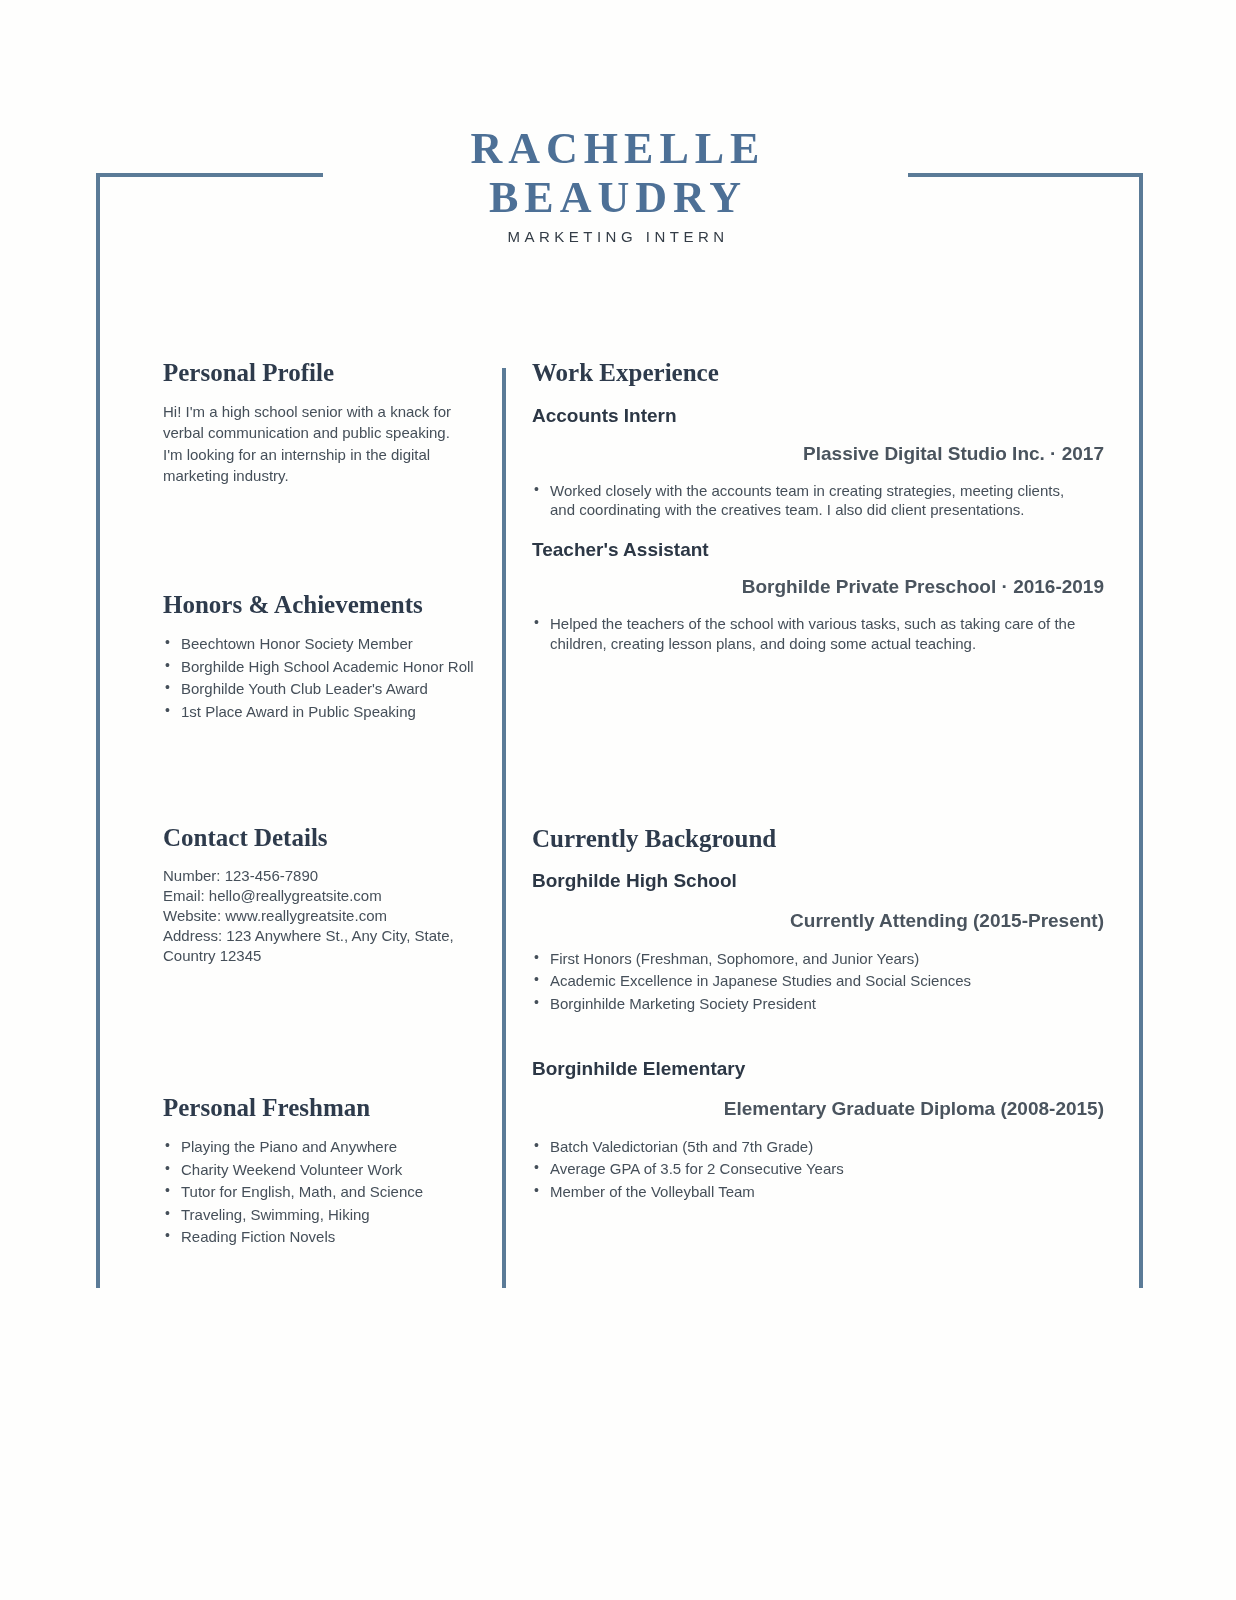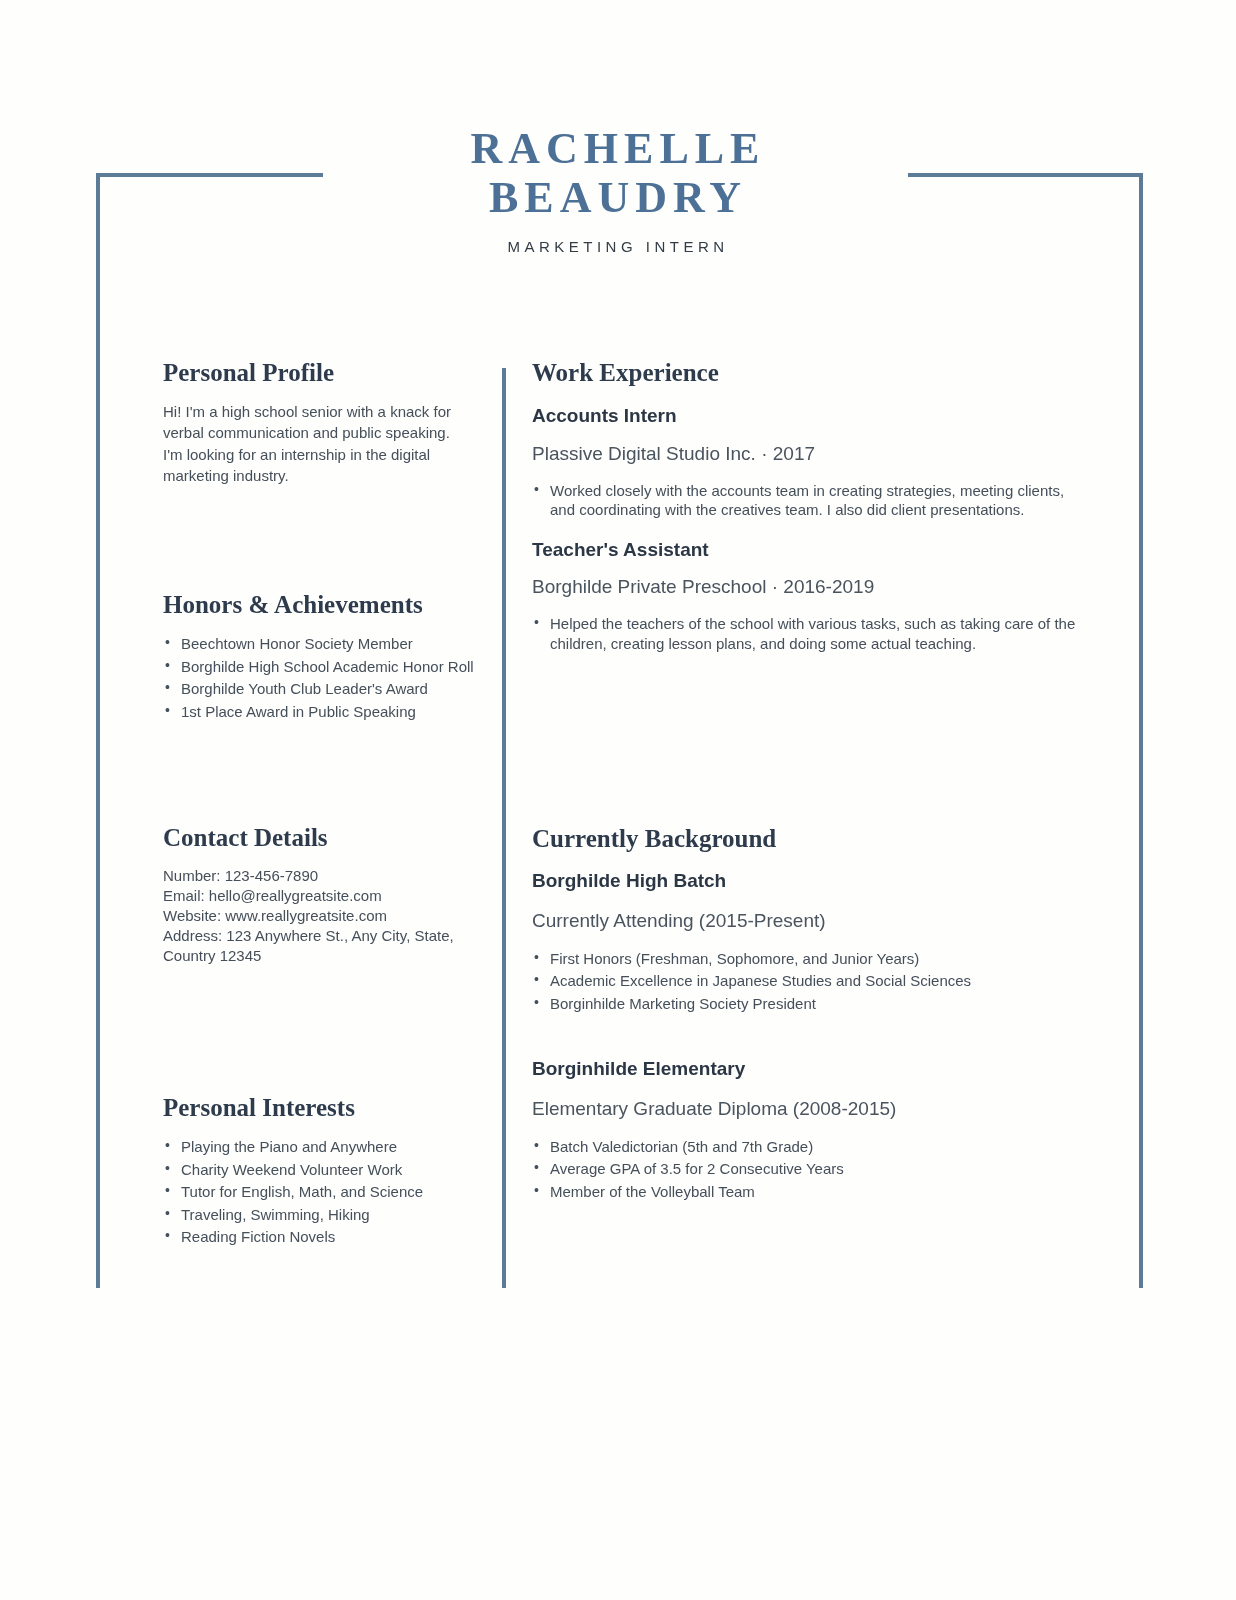--- a/index.html
+++ b/index.html
@@ -32,21 +32,21 @@
   .header{position:absolute;left:0;right:0;top:124px;text-align:center;}
   .person-name{
     margin:0;
     font-family:"Liberation Serif", serif;
     font-size:44px;font-weight:700;
     letter-spacing:6px;
     line-height:1.12;
     color:var(--accent);
   }
   .job-title{
-    margin-top:15px;
+    margin-top:5px;
     font-size:15px;font-weight:500;
     letter-spacing:4.5px;
     color:#333c46;
   }
 
   .section{position:absolute;}
   .section h2{
     font-family:"Liberation Serif", serif;
     font-size:25px;font-weight:700;
     color:var(--heading);
@@ -80,22 +80,22 @@
   .contact-lines{
     margin:13px 0 0;
     font-size:15px;line-height:1.33;
     color:var(--body);
   }
   .entry-role{
     font-size:19px;font-weight:700;
     color:var(--subhead);margin:0;line-height:1.2;
   }
   .entry-org{
-    font-size:19px;font-weight:400;
-    color:var(--org);margin:0;line-height:1.2;
+    font-size:19px;font-weight:700;
+    color:var(--org);margin:0;line-height:1.2;text-align:right;
   }
   .sec-work .entry-role{margin-top:17px;}
   .sec-work .entry-org{margin-top:15px;}
   .sec-work ul.bullets{margin-top:15px;width:545px;}
   .sec-work .entry + .entry{margin-top:0;}
   .mt-entry2-work{margin-top:19px !important;}
   .sec-academic .entry-role{margin-top:16px;}
   .sec-academic .entry-org{margin-top:17px;}
   .sec-academic ul.bullets{margin-top:16px;width:560px;}
   .mt-entry2-acad{margin-top:45px !important;}
@@ -136,21 +136,21 @@
     <h2>Contact Details</h2>
     <div class="contact-lines">
       <div>Number: 123-456-7890</div>
       <div>Email: hello@reallygreatsite.com</div>
       <div>Website: www.reallygreatsite.com</div>
       <div>Address: 123 Anywhere St., Any City, State, Country 12345</div>
     </div>
   </div>
 
   <div class="section sec-interests">
-    <h2>Personal Interests</h2>
+    <h2>Personal Freshman</h2>
     <ul class="bullets">
       <li>Playing the Piano and Anywhere</li>
       <li>Charity Weekend Volunteer Work</li>
       <li>Tutor for English, Math, and Science</li>
       <li>Traveling, Swimming, Hiking</li>
       <li>Reading Fiction Novels</li>
     </ul>
   </div>
 
   <div class="section sec-work">
@@ -170,21 +170,21 @@
       <ul class="bullets">
         <li>Helped the teachers of the school with various tasks, such as taking care of the children, creating lesson plans, and doing some actual teaching.</li>
       </ul>
     </div>
   </div>
 
   <div class="section sec-academic">
     <h2>Currently Background</h2>
 
     <div class="entry">
-      <h3 class="entry-role">Borghilde High Batch</h3>
+      <h3 class="entry-role">Borghilde High School</h3>
       <p class="entry-org">Currently Attending (2015-Present)</p>
       <ul class="bullets">
         <li>First Honors (Freshman, Sophomore, and Junior Years)</li>
         <li>Academic Excellence in Japanese Studies and Social Sciences</li>
         <li>Borginhilde Marketing Society President</li>
       </ul>
     </div>
 
     <div class="entry">
       <h3 class="entry-role mt-entry2-acad">Borginhilde Elementary</h3>

